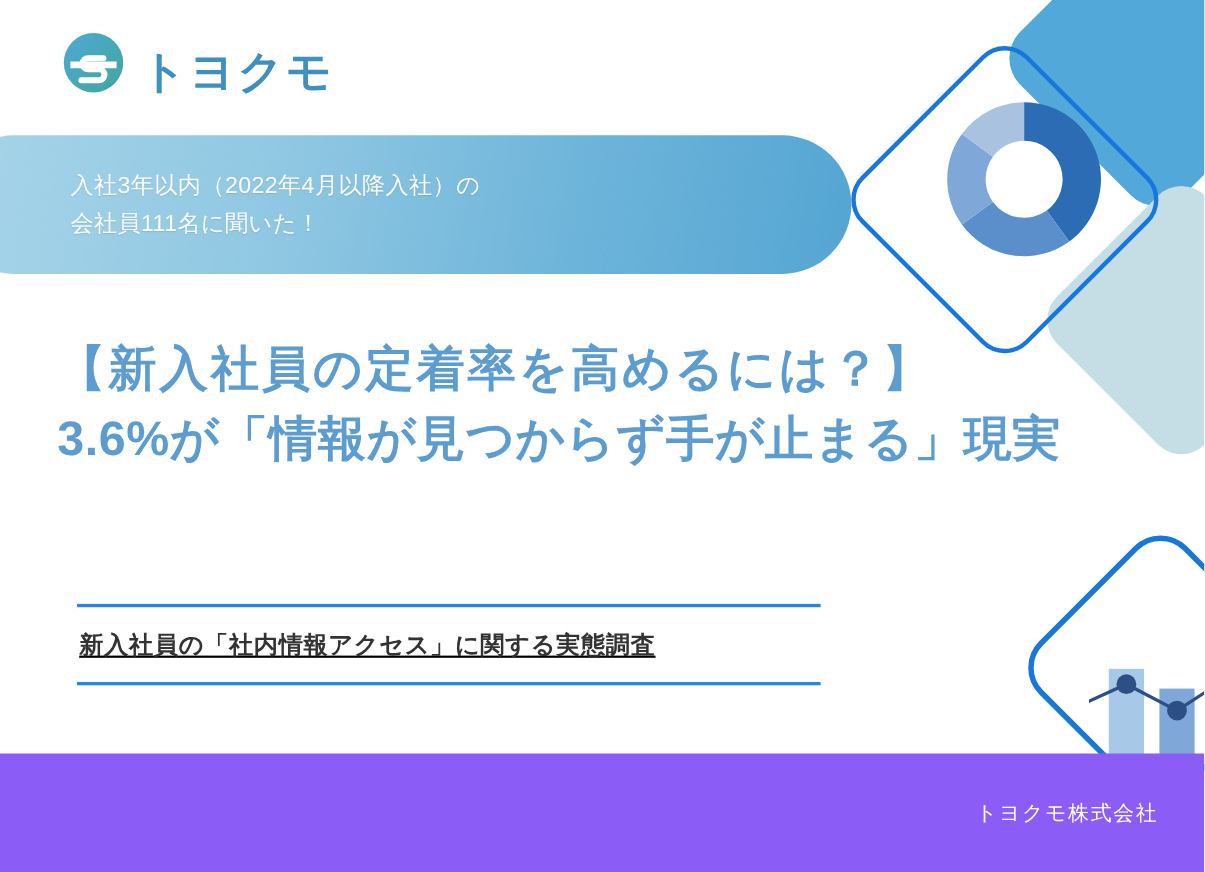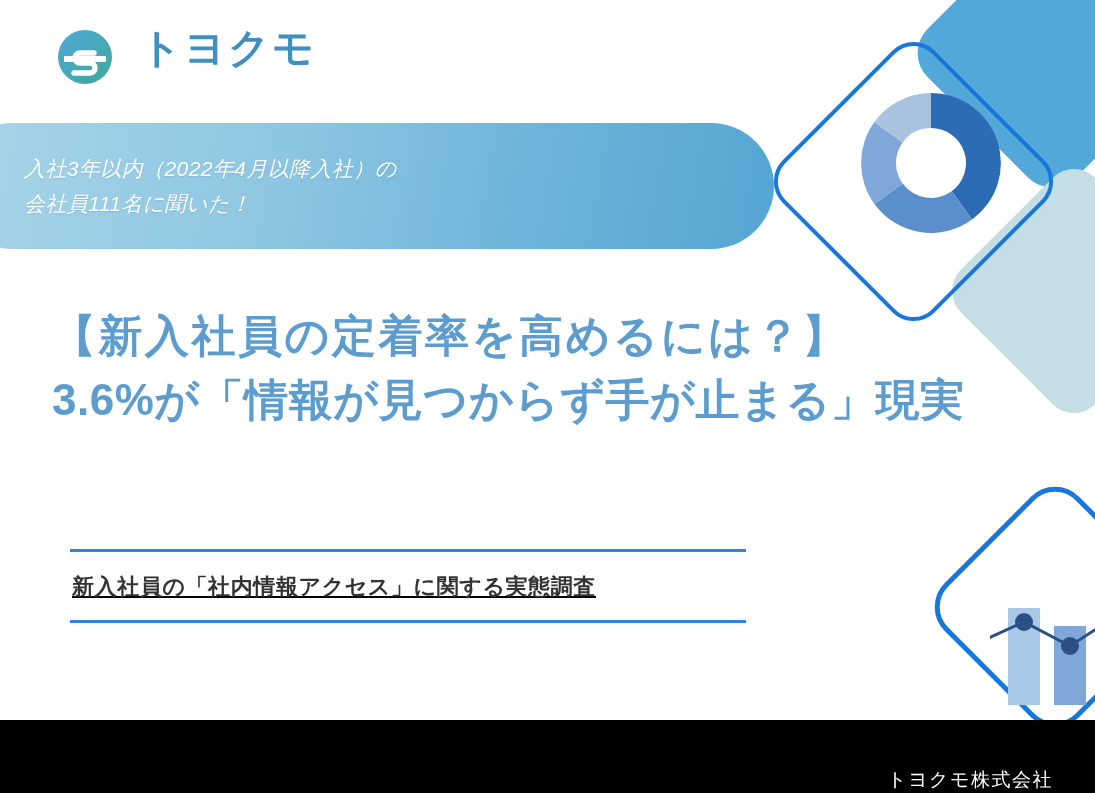--- a/index.html
+++ b/index.html
@@ -56,47 +56,46 @@
   .donut-wrap { left:856px; top:88px; width:150px; height:150px; }
   .donut-wrap svg { display:block; }
 
   
   .barchart { left:990px; top:580px; width:105px; height:125px; }
   .barchart svg { display:block; }
 
   
   .logo-row {
     position:absolute; left:56px; top:28px;
-    display:flex; align-items:flex-start; gap:26px;
+    display:flex; align-items:flex-end; gap:14px;
   }
   .logo-mark { width:58px; height:58px; display:block; }
   .logo-text {
     font-size:41px; font-weight:bold; letter-spacing:2px;
     color:#3F8FBF; line-height:1;
     font-family:"Liberation Sans","DejaVu Sans",sans-serif;
   }
 
   
   .banner {
     position:absolute; left:-50px; top:123px;
     width:824px; height:126px;
     background:linear-gradient(100deg,#A8D5E9 0%,#8FC7E2 38%,#6DB4DA 70%,#54A5D3 100%);
     border-radius:63px;
     display:flex; align-items:center;
   }
   .banner-text {
-    margin-left:74px;
+    margin-left:114px;
     color:#ffffff;
     font-size:21px;
     line-height:1.68;
     font-weight:500;
     letter-spacing:.4px;
     white-space:pre-line;
     text-shadow:0 1px 1px rgba(30,90,130,.16);
-    font-style:italic;
   }
 
   
   .headline {
     position:absolute; left:52px; top:292px;
     width:900px;
     margin-top:12px;
   }
   .headline .hl {
     color:#5D9CCE;
@@ -121,23 +120,23 @@
     font-weight:bold;
     letter-spacing:.6px;
     padding:22px 2px 20px 2px;
     line-height:1.2;
     white-space:nowrap;
   }
 
   
   .footer {
     position:absolute; left:0; bottom:0;
-    width:1095px; height:73px;
-    background:#000000;
-    display:flex; align-items:flex-end; justify-content:flex-end;
+    width:1095px; height:108px;
+    background:#8b5cf6;
+    display:flex; align-items:center; justify-content:flex-end;
   }
   .footer-text {
     color:#ffffff;
     font-size:19px;
     letter-spacing:1.5px;
     margin-right:42px;
     font-weight:500;
   }
 </style>
 </head>

